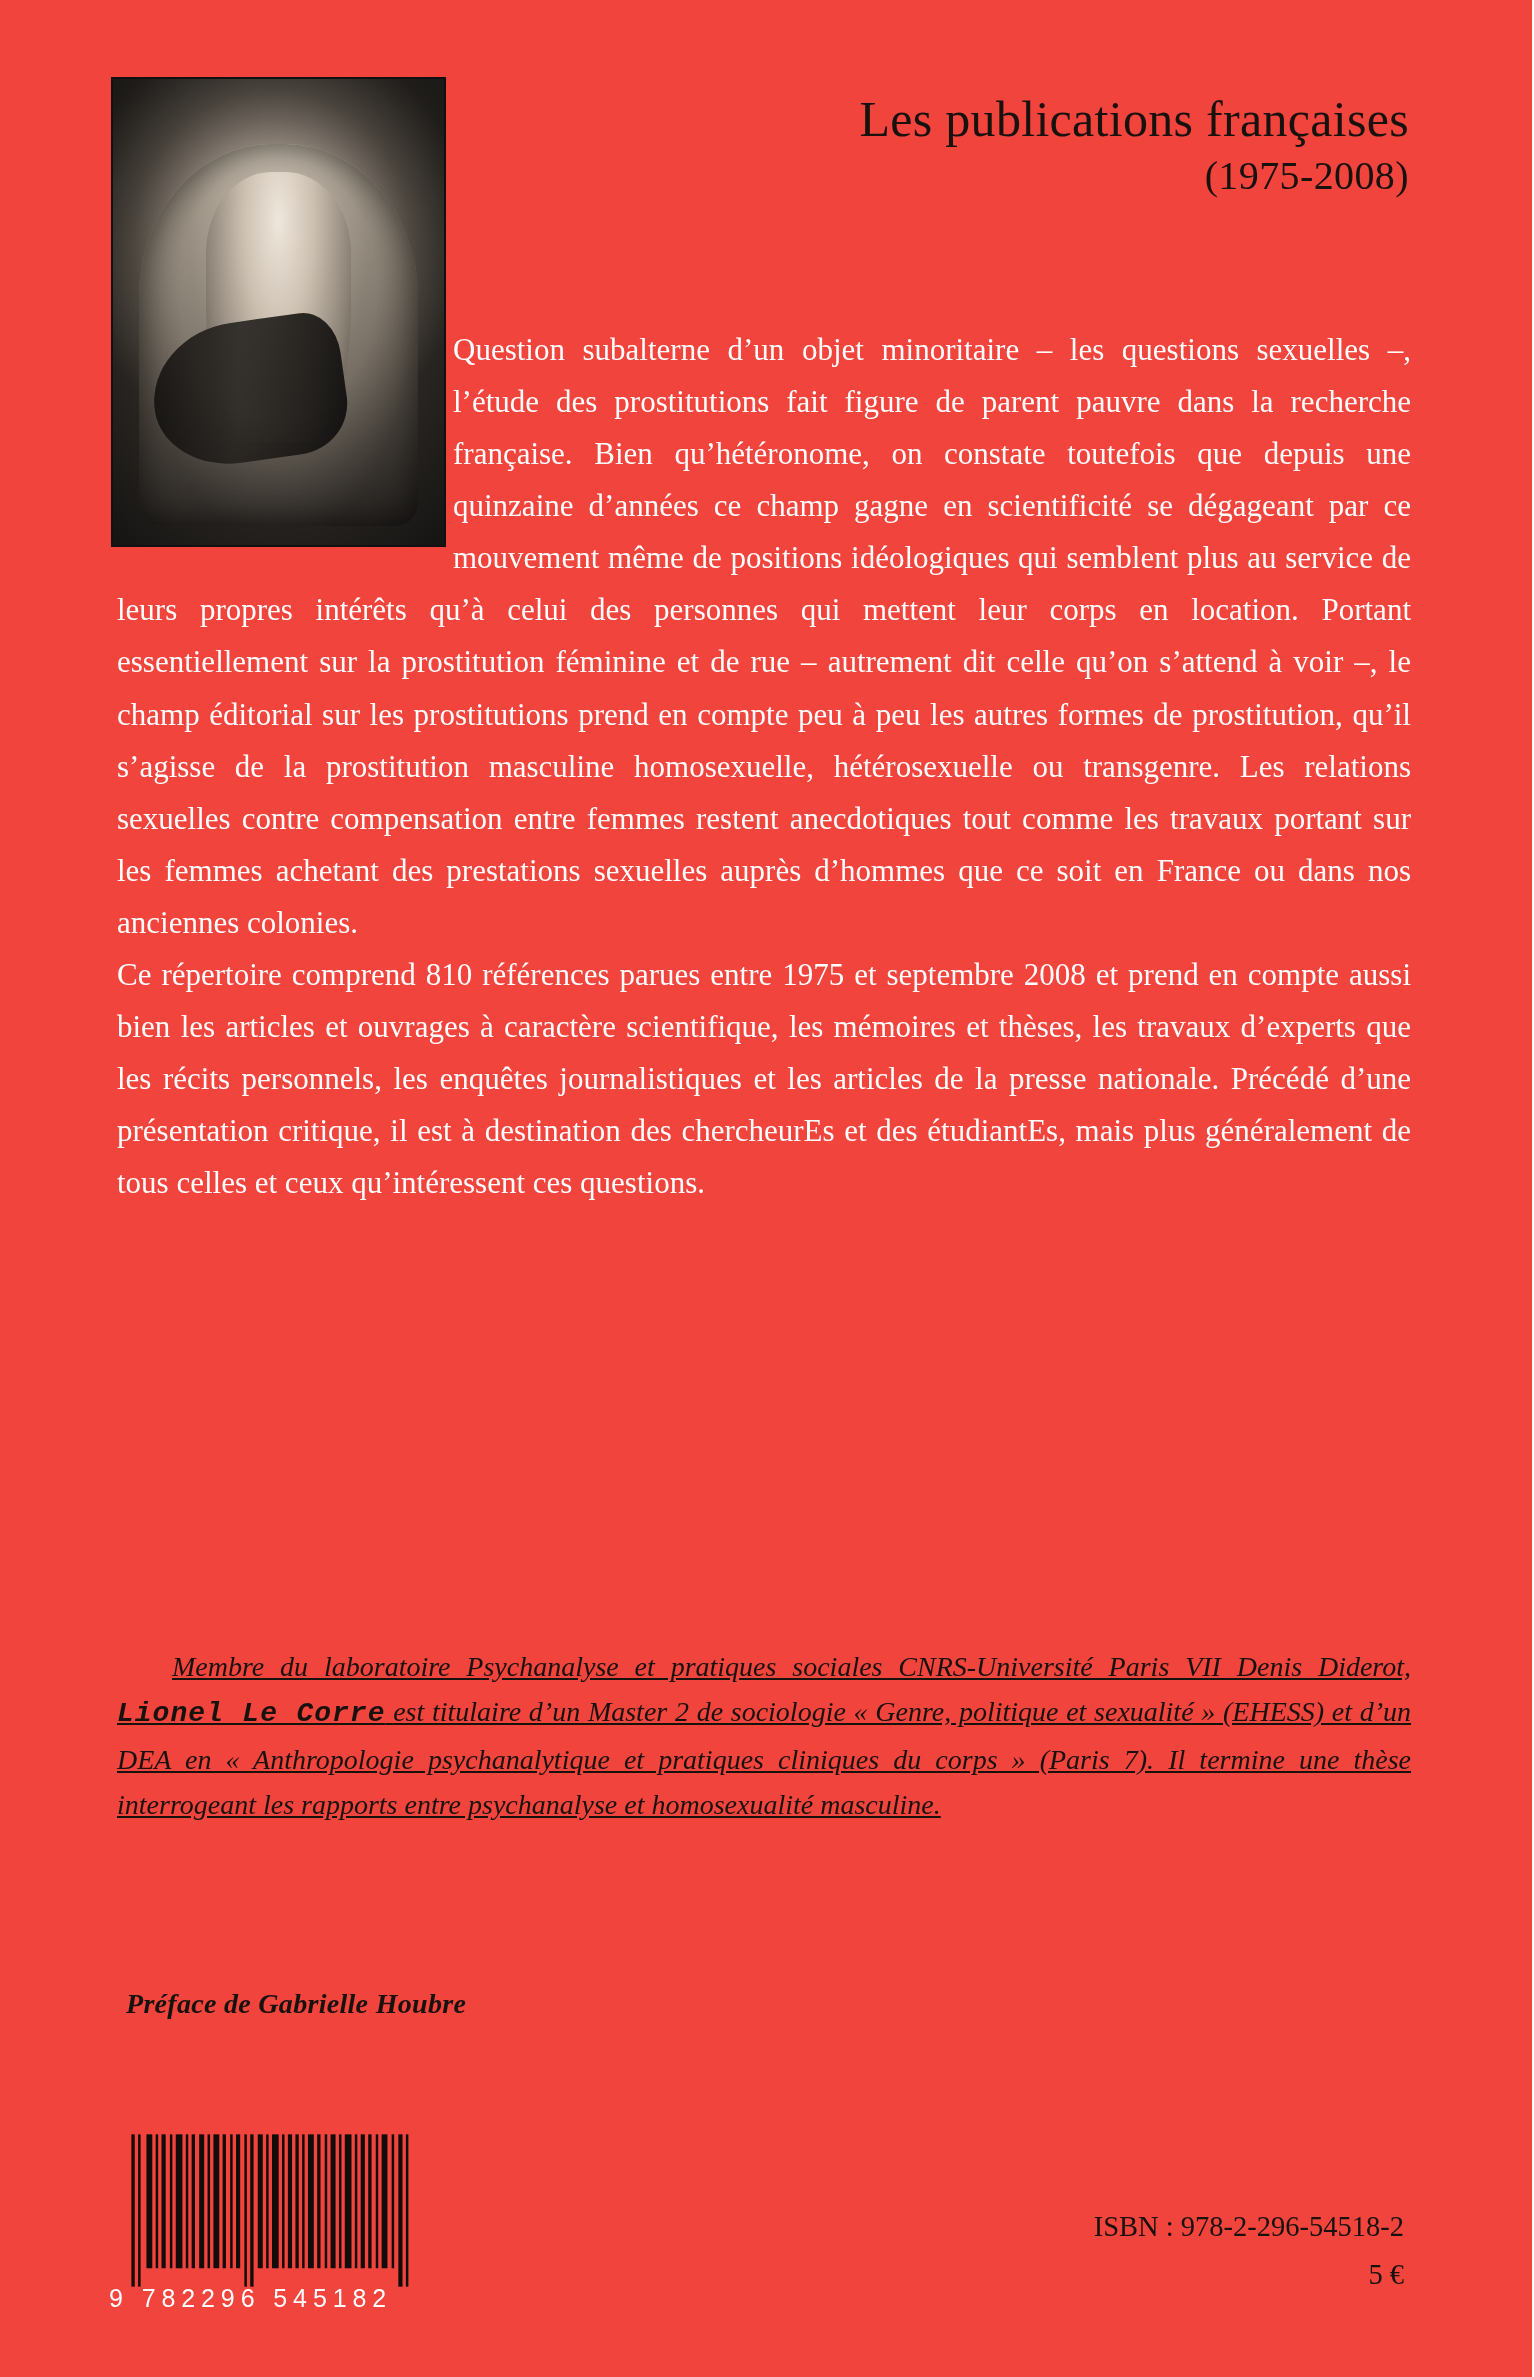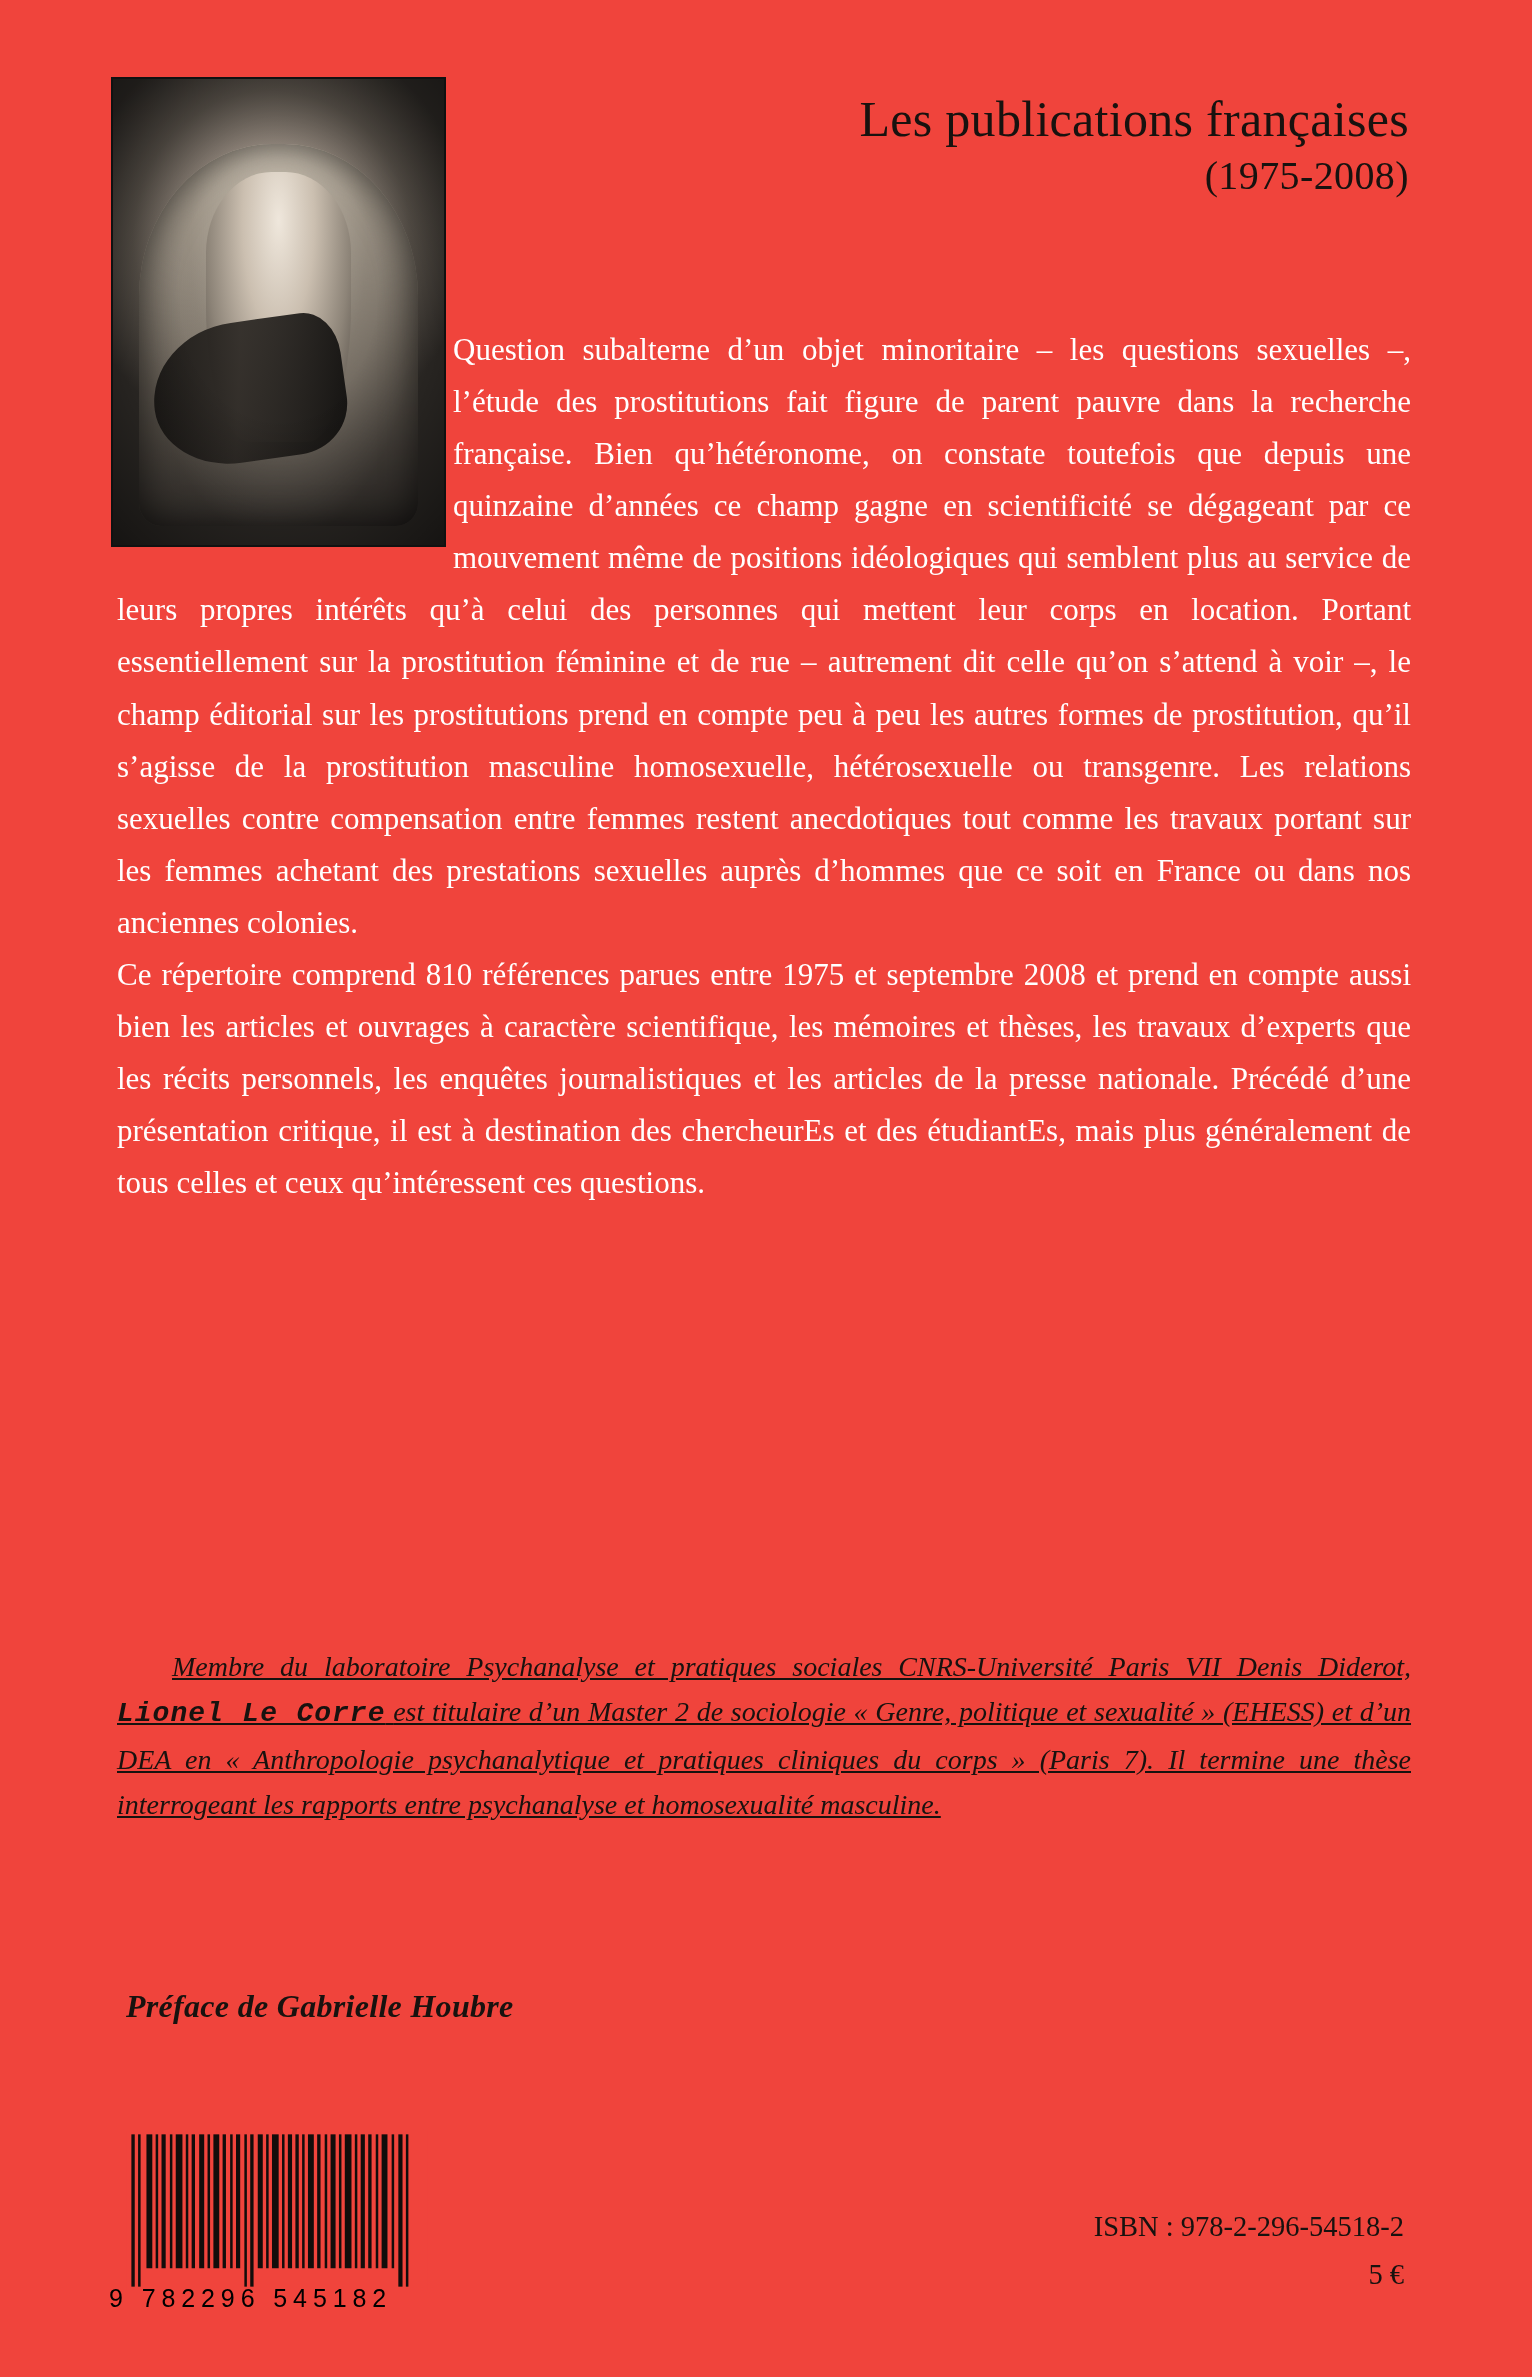--- a/index.html
+++ b/index.html
@@ -130,21 +130,21 @@
   .author-name {
     font-family: "Liberation Mono", monospace;
     font-style: italic;
     font-weight: bold;
     letter-spacing: 1px;
   }
   .preface {
     position: absolute;
     left: 126px;
     top: 1988px;
-    font-size: 32px;
+    font-size: 28px;
     font-weight: bold;
     font-style: italic;
     letter-spacing: 0.3px;
   }
   
   .barcode {
     position: absolute;
     left: 126px;
     top: 2131px;
     width: 302px;
@@ -152,21 +152,21 @@
   }
   .barcode svg { display: block; }
   .barcode-digits {
     position: absolute;
     left: 109px;
     top: 2284px;
     width: 336px;
     font-family: "Liberation Sans", sans-serif;
     font-size: 25px;
     letter-spacing: 5.9px;
-    color: #000000;
+    color: #ffffff;
   }
   .isbn-block {
     position: absolute;
     right: 128px;
     top: 2198px;
     text-align: right;
     font-size: 28.5px;
     line-height: 1.5;
     margin-top: 8px;
   }

